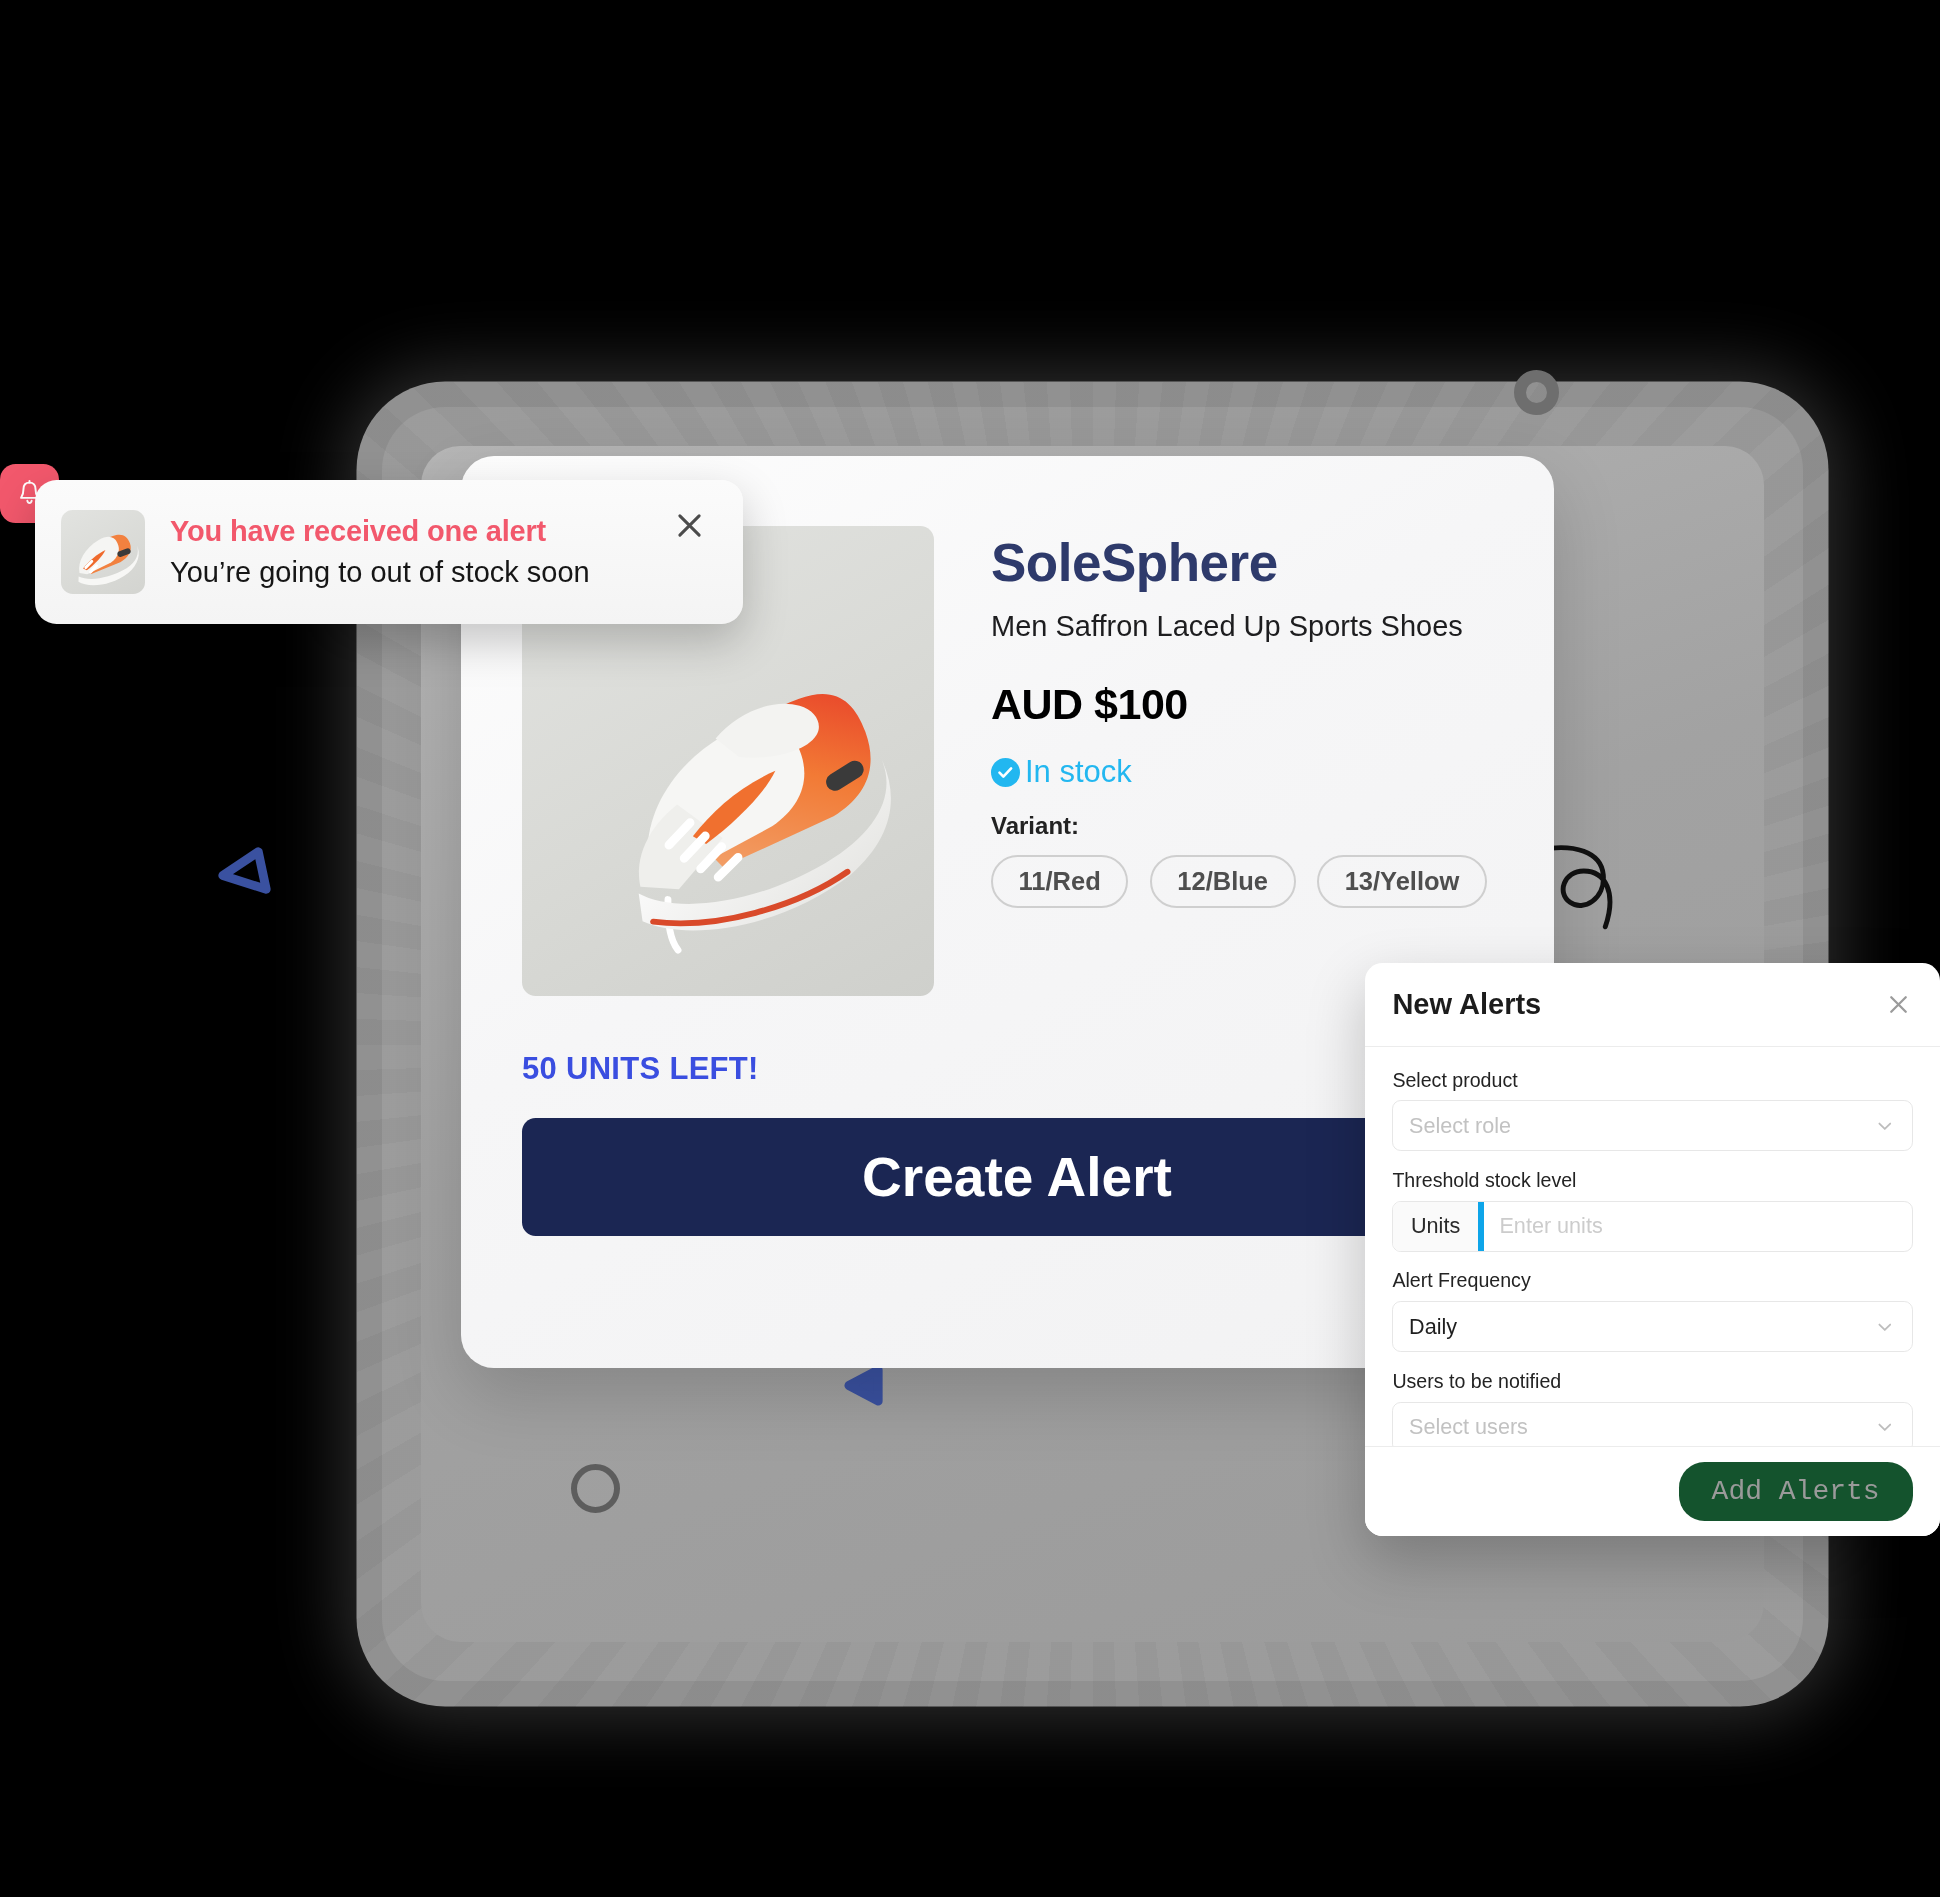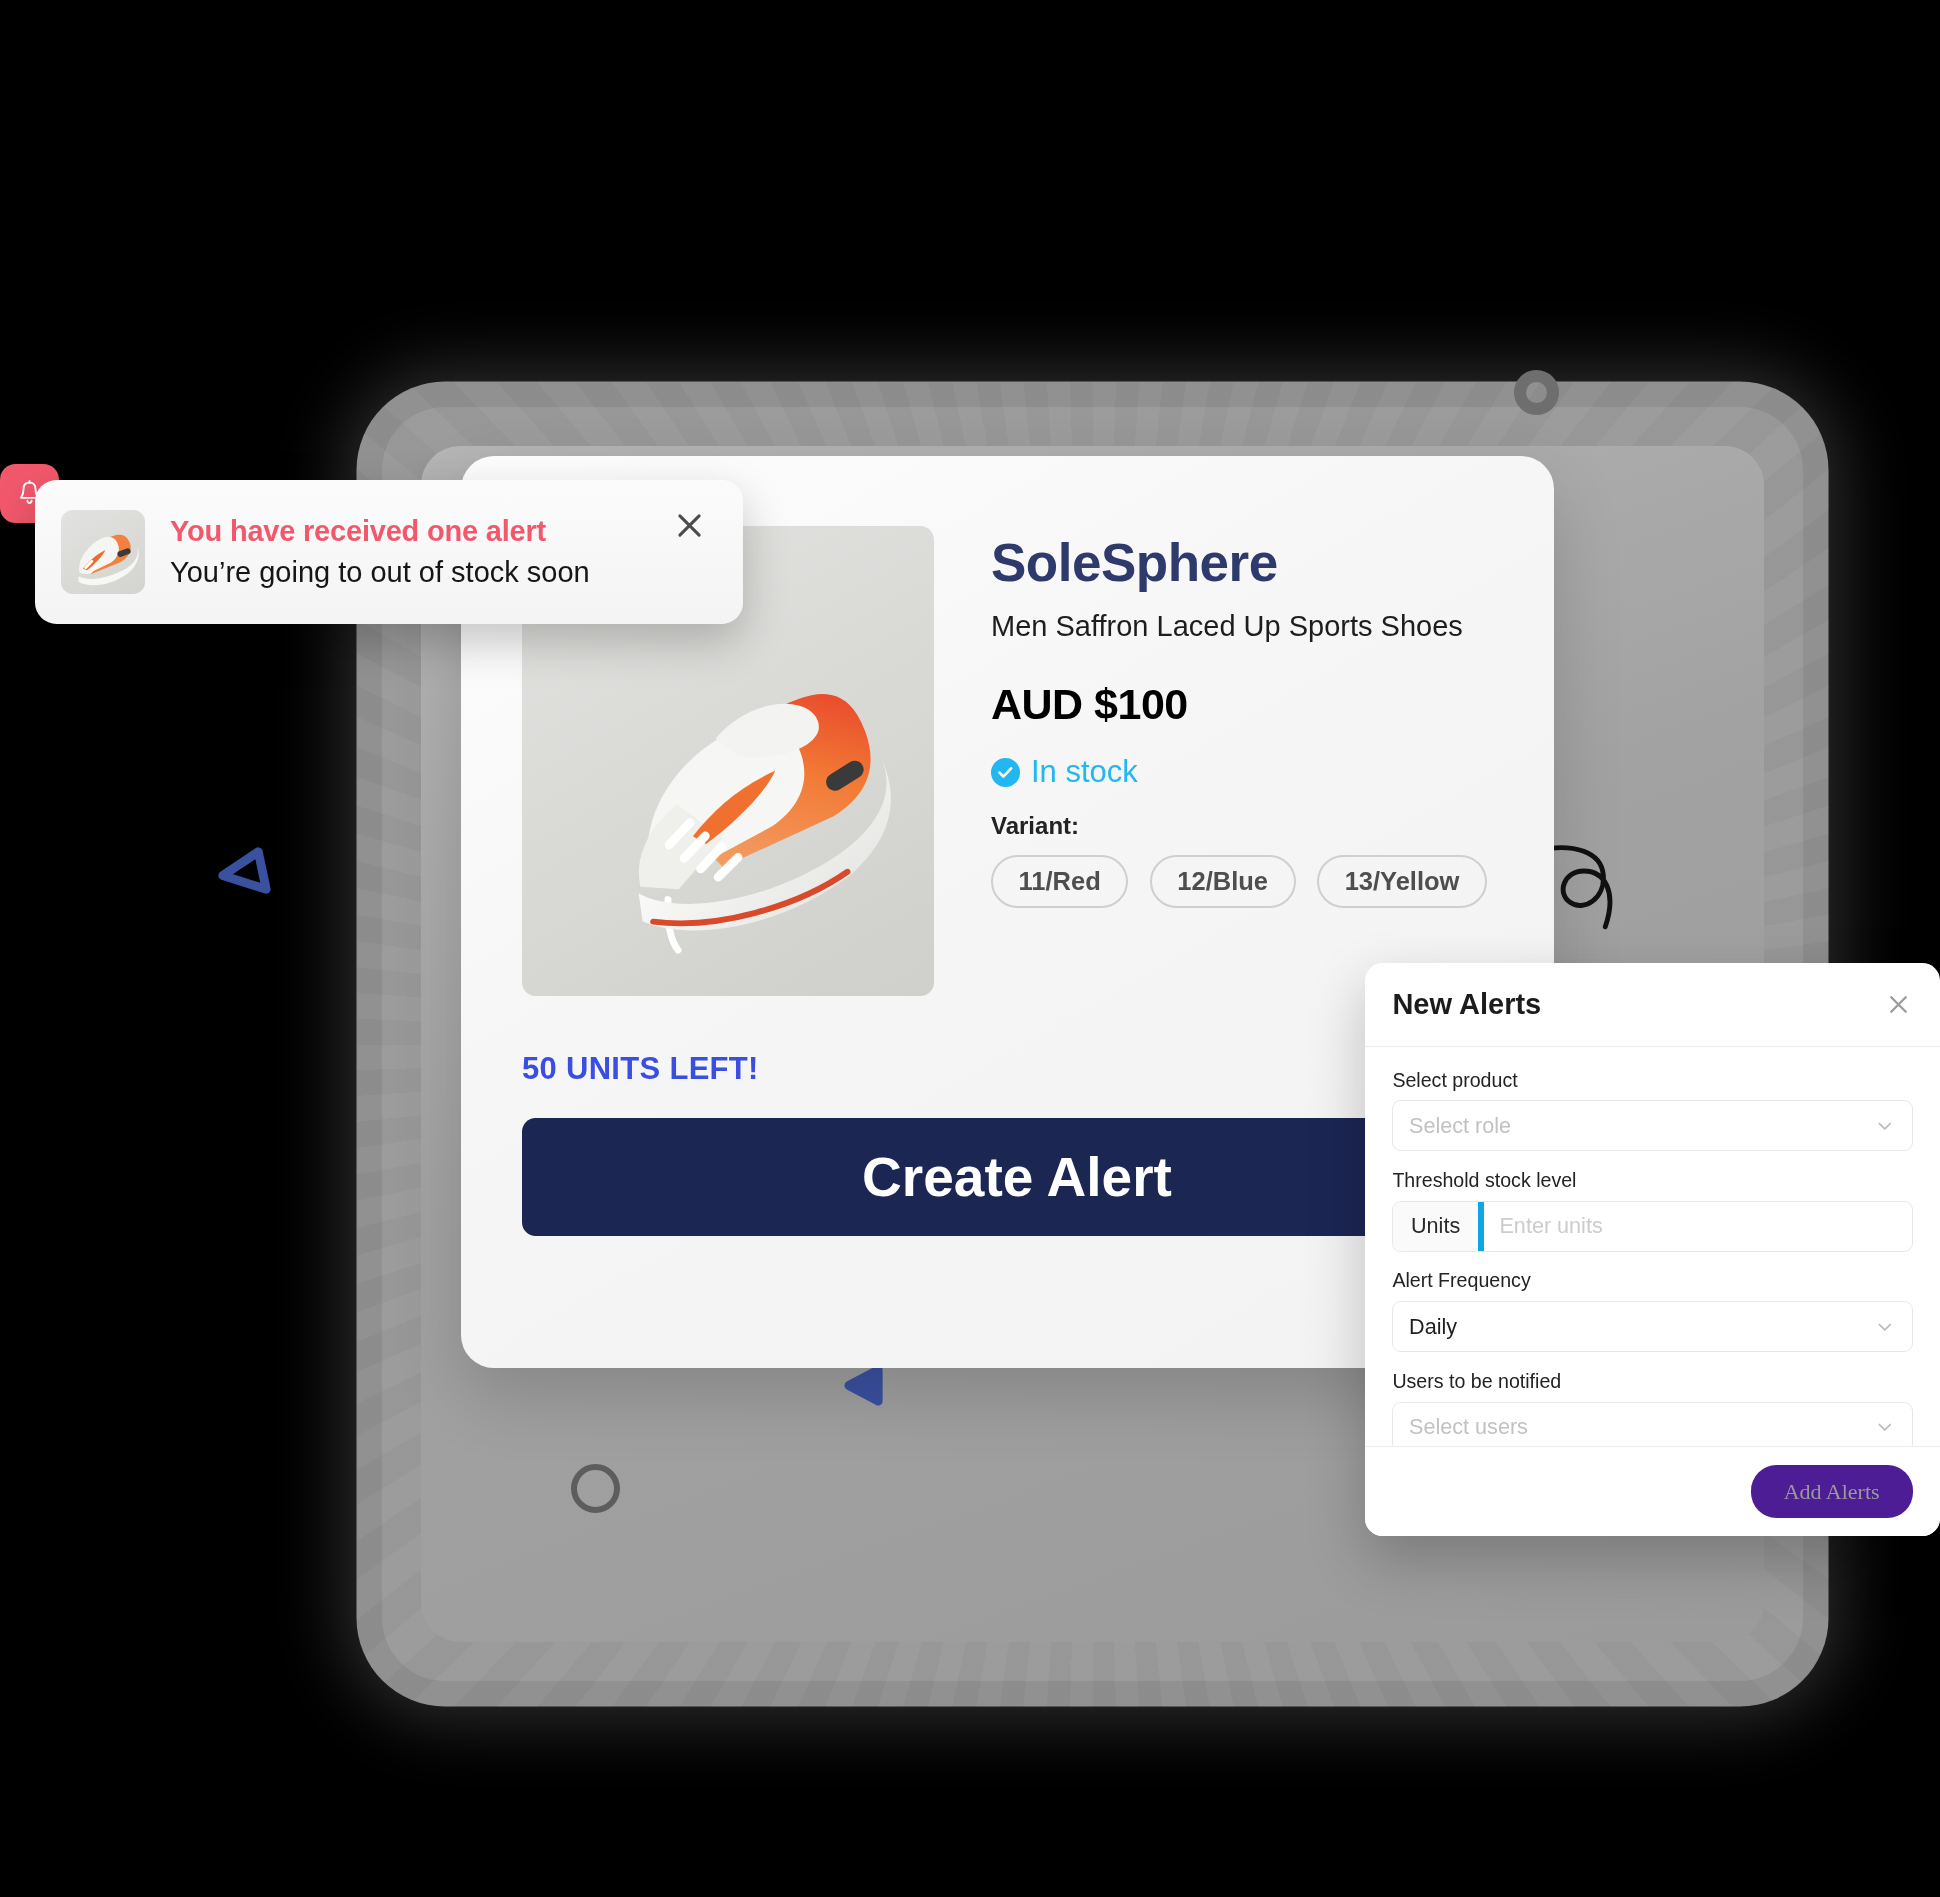--- a/index.html
+++ b/index.html
@@ -70,21 +70,21 @@
     width: 412px; height: 470px; border-radius: 13.7px;
     background: linear-gradient(150deg,#e2e3e0 0%, #d8d9d5 55%, #cfd0cc 100%);
     position: relative; overflow: hidden; flex: none;
   }
   .shoe-frame svg { position: absolute; left: 0; top: 0; }
 
   .product-info { padding-left: 57px; padding-top: 5.9px; }
   .brand { font-size: 53px; font-weight: 700; color: #2e3a6b; letter-spacing: -0.5px; }
   .subtitle { font-size: 29px; color: #1d1d1f; margin-top: 16.7px; font-weight: 400; }
   .price { font-size: 43px; font-weight: 700; color: #000; margin-top: 37px; letter-spacing: -0.5px; }
-  .stock-row { display: flex; align-items: center; gap: 11px; margin-top: 25.5px; }
+  .stock-row { display: flex; align-items: center; gap: 5px; margin-top: 25.5px; }
   .stock-badge {
     width: 29px; height: 29px; border-radius: 50%;
     background: #22b7f0; display: flex; align-items: center; justify-content: center; flex:none;
   }
   .stock-text { font-size: 31px; color: #22b7f0; font-weight: 400; }
   .variant-label { font-size: 24px; color: #222; margin-top: 21.6px; font-weight: 700; }
   .variant-row { display: flex; gap: 21.6px; margin-top: 15.7px; }
   .variant-chip {
     border: 2px solid #cfcfcf; border-radius: 27.4px;
     padding: 9.8px 25.5px; font-size: 25.5px; font-weight: 700; color: #4e4e4e;
@@ -175,23 +175,23 @@
     font-size: 21.6px; font-family: "Liberation Sans", sans-serif; color: #1f1f1f;
     background: transparent;
   }
   .units-input::placeholder { color: #cccccc; }
   .panel-foot {
     position: absolute; left: 0; right: 0; bottom: 0; height: 90px;
     border-top: 1px solid #ececec; display: flex; align-items: center; justify-content: flex-end;
     padding-right: 27.4px; background: #fff;
   }
   .add-alerts-btn {
-    background: #4c1d95; color: #9a9a9a; border: none;
-    border-radius: 25.5px; padding: 13.7px 33px; font-size: 22px;
-    font-family: Liberation Serif, serif; cursor: pointer;
+    background: #14532d; color: #9a9a9a; border: none;
+    border-radius: 25.5px; padding: 13.7px 33px; font-size: 28px;
+    font-family: Liberation Mono, monospace; cursor: pointer;
   }
 </style>
 </head>
 <body>
 
 <div id="stage">
 
   <div class="device-frame"></div>
   <div class="device-inner"></div>
 

